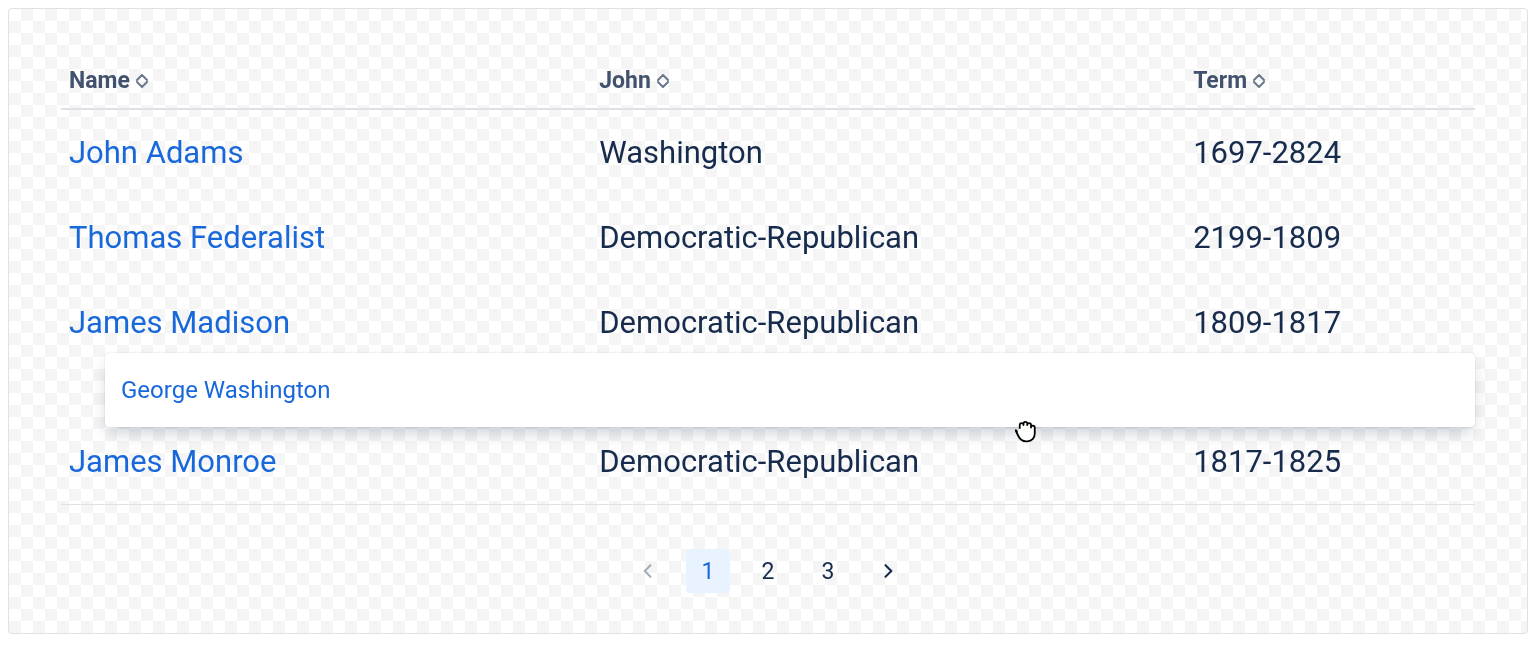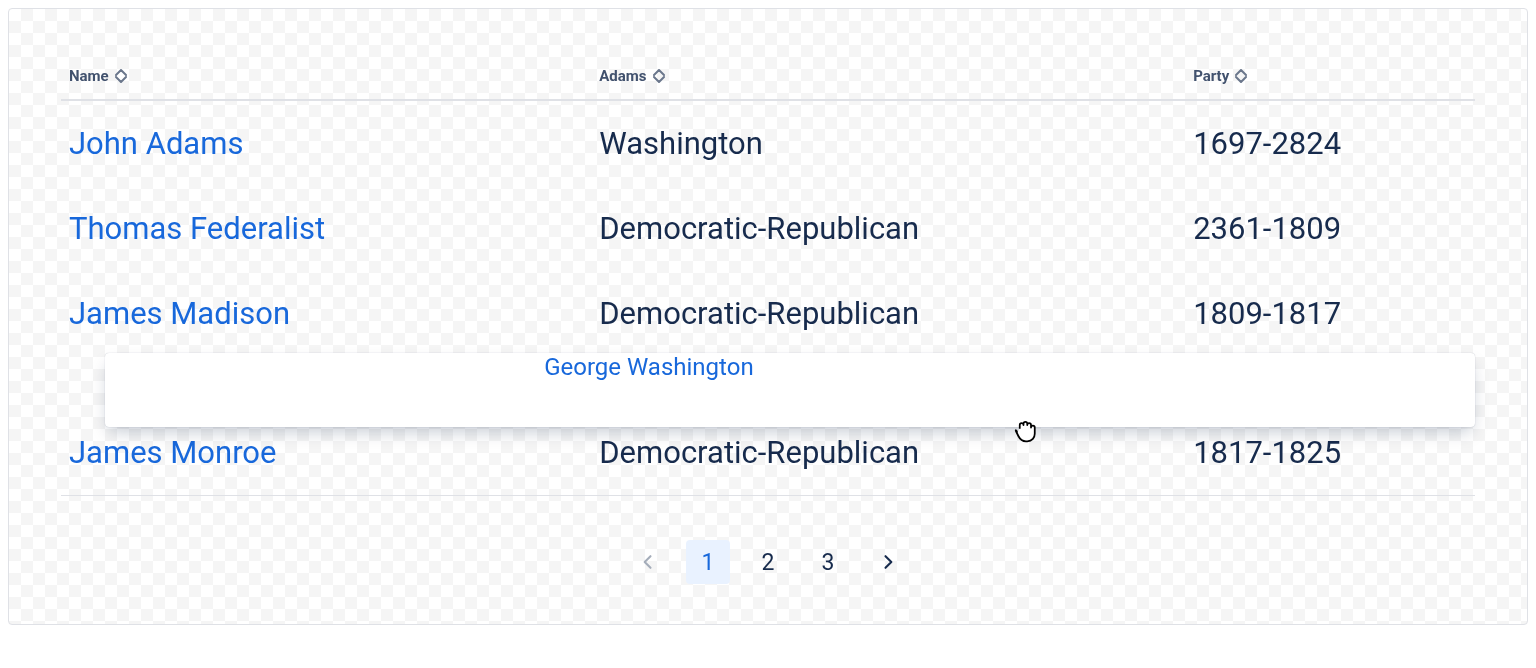--- a/index.html
+++ b/index.html
@@ -27,21 +27,21 @@
       background-position: 0 0, 0 12px, 12px -12px, -12px 0px;
       background-color: #ffffff;
     }
     table {
       width: 100%;
       border-collapse: collapse;
     }
     thead th {
       text-align: left;
       font-weight: 700;
-      font-size: 15px;
+      font-size: 23px;
       color: #42526e;
       padding: 10px 8px 14px 8px;
       border-bottom: 2px solid #dfe1e6;
     }
     th .th-wrap {
       display: inline-flex;
       align-items: center;
       gap: 6px;
       cursor: pointer;
     }
@@ -78,21 +78,20 @@
       right: 52px;
       height: 74px;
       background: #ffffff;
       border-radius: 4px;
       box-shadow: 0 8px 16px -4px rgba(9,30,66,0.25), 0 0 1px rgba(9,30,66,0.31);
       display: flex;
       align-items: center;
       font-size: 24px;
       padding: 0 8px 0 8px;
       z-index: 10;
-      flex-direction: column;
     }
     .dragging-row .d-name {
       width: 37.5%;
       padding-left: 8px;
     }
     .dragging-row .d-party {
       width: 42%;
       padding-left: 8px;
     }
     .dragging-row .d-term {
@@ -161,34 +160,34 @@
                   <path d="M1 6 L6 1 L11 6" fill="none" stroke="currentColor" stroke-width="2" stroke-linecap="round" stroke-linejoin="round"></path>
                 </svg>
               <svg width="12" height="7" viewBox="0 0 12 7">
                   <path d="M1 1 L6 6 L11 1" fill="none" stroke="currentColor" stroke-width="2" stroke-linecap="round" stroke-linejoin="round"></path>
                 </svg>
             </span>
           </span>
         </th>
         <th>
           <span class="th-wrap">
-            <span>Adams</span>
+            <span>John</span>
             <span class="sort-icon">
               <svg width="12" height="7" viewBox="0 0 12 7">
                   <path d="M1 6 L6 1 L11 6" fill="none" stroke="currentColor" stroke-width="2" stroke-linecap="round" stroke-linejoin="round"></path>
                 </svg>
               <svg width="12" height="7" viewBox="0 0 12 7">
                   <path d="M1 1 L6 6 L11 1" fill="none" stroke="currentColor" stroke-width="2" stroke-linecap="round" stroke-linejoin="round"></path>
                 </svg>
             </span>
           </span>
         </th>
         <th>
           <span class="th-wrap">
-            <span>Party</span>
+            <span>Term</span>
             <span class="sort-icon">
               <svg width="12" height="7" viewBox="0 0 12 7">
                   <path d="M1 6 L6 1 L11 6" fill="none" stroke="currentColor" stroke-width="2" stroke-linecap="round" stroke-linejoin="round"></path>
                 </svg>
               <svg width="12" height="7" viewBox="0 0 12 7">
                   <path d="M1 1 L6 6 L11 1" fill="none" stroke="currentColor" stroke-width="2" stroke-linecap="round" stroke-linejoin="round"></path>
                 </svg>
             </span>
           </span>
         </th>
@@ -196,21 +195,21 @@
     </thead>
     <tbody>
       <tr>
         <td><span class="link">John Adams</span></td>
         <td>Washington</td>
         <td>1697-2824</td>
       </tr>
       <tr>
         <td><span class="link">Thomas Federalist</span></td>
         <td>Democratic-Republican</td>
-        <td>2361-1809</td>
+        <td>2199-1809</td>
       </tr>
       <tr>
         <td><span class="link">James Madison</span></td>
         <td>Democratic-Republican</td>
         <td>1809-1817</td>
       </tr>
       <tr class="spacer-row">
           <td></td>
           <td></td>
           <td></td>

